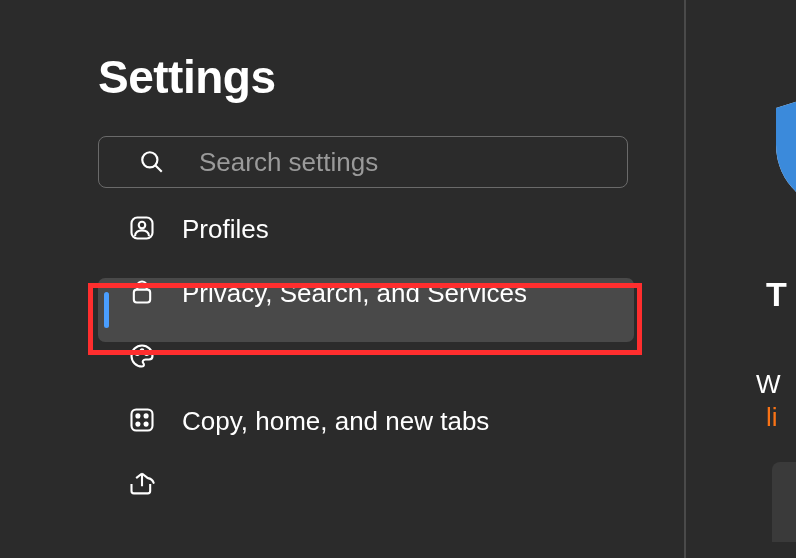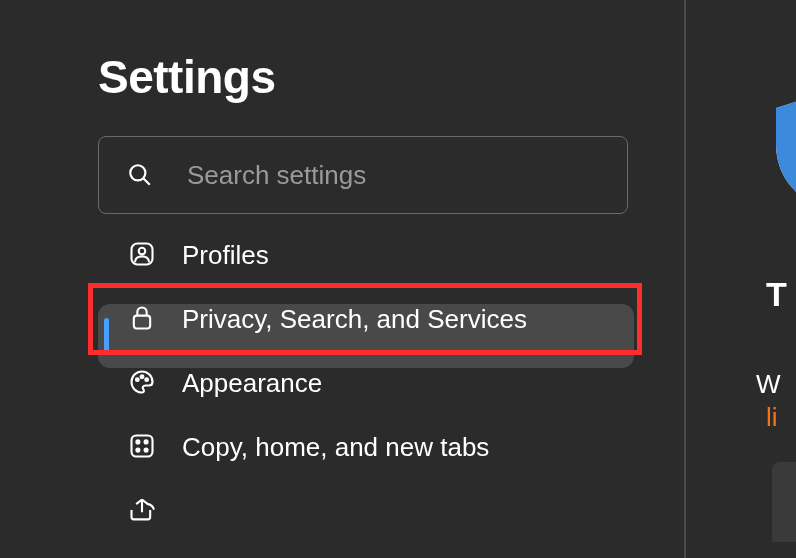--- a/index.html
+++ b/index.html
@@ -28,26 +28,26 @@
       color: #ffffff;
       font-size: 46px;
       font-weight: 700;
       margin-left: 98px;
       margin-bottom: 32px;
       letter-spacing: -0.5px;
     }
     .search-container {
       margin-left: 98px;
       width: 530px;
-      height: 78px;
+      height: 52px;
       border: 1px solid #6a6a6a;
       border-radius: 8px;
       display: flex;
       align-items: center;
-      padding-left: 28px;
+      padding-left: 40px;
       margin-bottom: 26px;
     }
     .search-icon {
       width: 26px;
       height: 26px;
       flex-shrink: 0;
     }
     .search-input {
       background: transparent;
       border: none;
@@ -65,21 +65,21 @@
       display: flex;
       align-items: flex-start;
       padding-left: 30px;
       cursor: pointer;
       position: relative;
       margin-left: 98px;
       width: 536px;
     }
     .nav-item.selected {
       background: #494949;
-      border-radius: 12px;
+      border-radius: 7px;
       margin-left: 98px;
       width: 536px;
     }
     .nav-item.selected::before {
       content: "";
       position: absolute;
       left: 6px;
       top: 14px;
       bottom: 14px;
       width: 5px;
@@ -210,21 +210,20 @@
     <span class="nav-label">Privacy, Search, and Services</span>
   </div>
 
   <div class="nav-item">
     <svg class="nav-icon" viewBox="0 0 24 24" fill="none" stroke="#ffffff" stroke-width="1.8">
       <path d="M12 3 C7 3 3 7 3 12 C3 17 7 21 12 21 C14 21 14 19 13 18 C12 17 13 15 15 15 L18 15 C20 15 21 13.5 21 12 C21 7 17 3 12 3 Z"></path>
       <circle cx="8" cy="10" r="1.2" fill="#ffffff"></circle>
       <circle cx="12" cy="7.5" r="1.2" fill="#ffffff"></circle>
       <circle cx="16" cy="10" r="1.2" fill="#ffffff"></circle>
     </svg>
-    <span class="nav-label">Appearance</span>
   </div>
 
   <div class="nav-item">
     <svg class="nav-icon" viewBox="0 0 24 24" fill="none" stroke="#ffffff" stroke-width="1.8">
       <rect x="3" y="3" width="18" height="18" rx="4"></rect>
       <circle cx="8.5" cy="8.5" r="1.3" fill="#ffffff"></circle>
       <circle cx="15.5" cy="8.5" r="1.3" fill="#ffffff"></circle>
       <circle cx="8.5" cy="15.5" r="1.3" fill="#ffffff"></circle>
       <circle cx="15.5" cy="15.5" r="1.3" fill="#ffffff"></circle>
     </svg>

